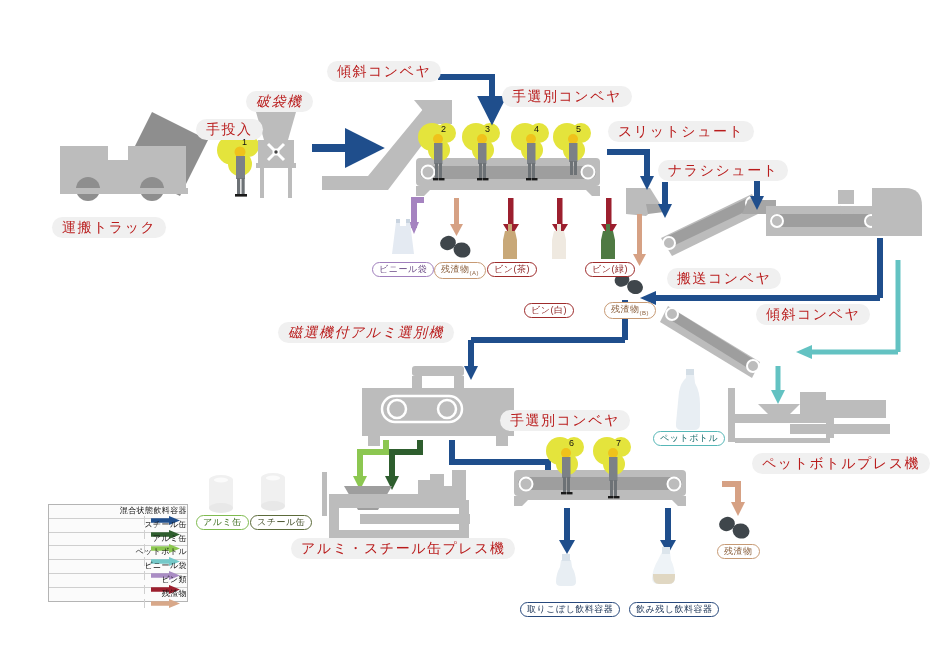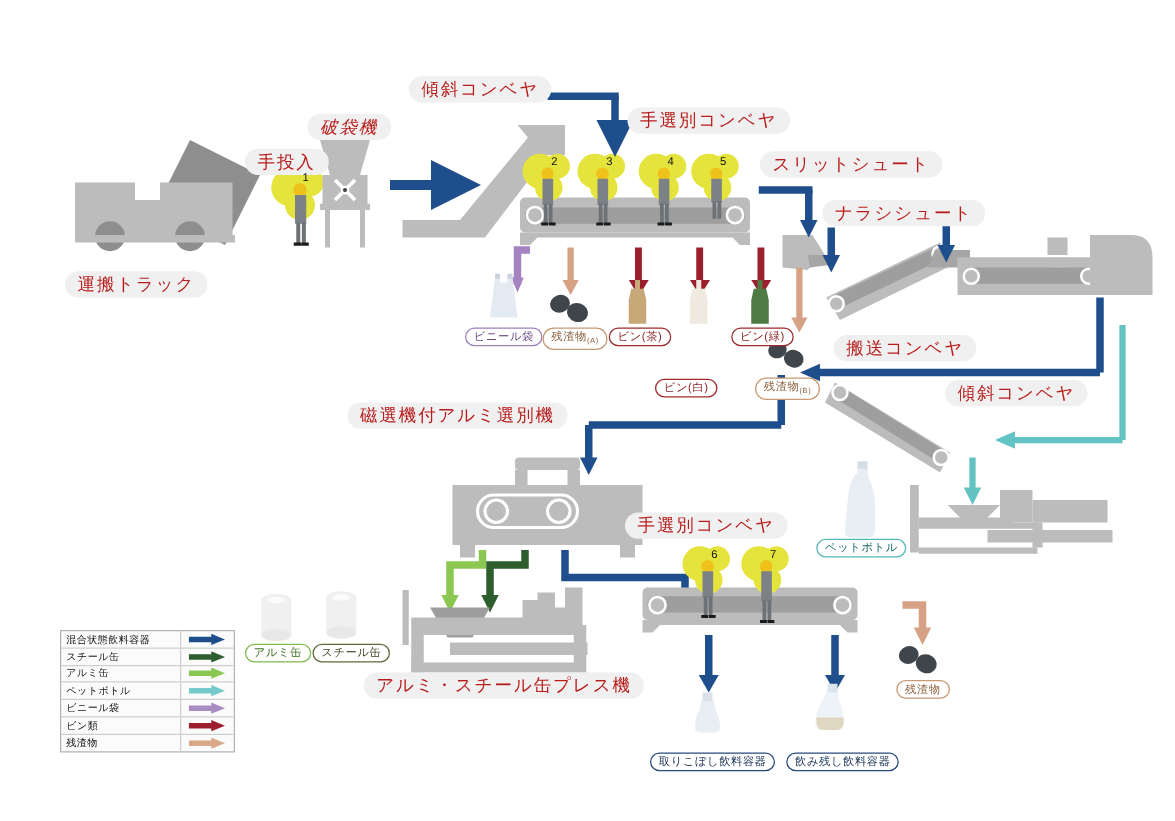--- a/index.html
+++ b/index.html
@@ -18,21 +18,21 @@
   .cap.green{border-color:#7fbb4f;color:#3c6d1f;}
   .cap.olive{border-color:#5c6b3a;color:#3c4720;}
   .cap.purple{border-color:#a07fbd;color:#6b4b86;}
   .cap.red{border-color:#9e2b2b;color:#8c2222;}
   .cap.tan{border-color:#c79a74;color:#8a5f3c;}
   .cap sub{font-size:6px;}
 
   
   #legend{position:absolute;left:48px;top:504px;width:140px;border:1px solid #b4b4b4;
           background:#fbfbfb;box-sizing:border-box;}
-  #legend .row{display:flex;align-items:center;height:12.8px;border-bottom:1px solid #cfcfcf;}
+  #legend .row{display:flex;align-items:flex-end;height:12.8px;border-bottom:1px solid #cfcfcf;flex-direction:column;}
   #legend .row:last-child{border-bottom:none;}
   #legend .lbl{flex:1;font-size:8px;padding-left:4px;color:#111;letter-spacing:.4px;white-space:nowrap;}
   #legend .sw{width:42px;border-left:1px solid #cfcfcf;height:100%;display:flex;align-items:center;justify-content:center;}
   #legend .sw svg{display:block;}
 </style>
 </head>
 <body>
 
 <div id="stage">
 
@@ -399,22 +399,23 @@
 
   <div class="pill" style="left:52px;  top:217px;">運搬トラック</div>
   <div class="pill" style="left:196px; top:119px;">手投入</div>
   <div class="pill" style="left:246px; top:91px;font-style:italic;">破袋機</div>
   <div class="pill" style="left:327px; top:61px;">傾斜コンベヤ</div>
   <div class="pill" style="left:502px; top:86px;">手選別コンベヤ</div>
   <div class="pill" style="left:608px; top:121px;">スリットシュート</div>
   <div class="pill" style="left:658px; top:160px;">ナラシシュート</div>
   <div class="pill" style="left:667px; top:243px;margin-top:25px;">搬送コンベヤ</div>
   <div class="pill" style="left:756px; top:304px;">傾斜コンベヤ</div>
-  <div class="pill" style="left:278px; top:322px;">磁選機付アルミ選別機</div>
+  <div class="pill" style="left:278px; top:322px;font-style:italic;">磁選機付アルミ選別機</div>
   <div class="pill" style="left:500px; top:410px;">手選別コンベヤ</div>
+  <div class="pill" style="left:752px; top:453px;">ペットボトルプレス機</div>
   <div class="pill" style="left:291px; top:538px;">アルミ・スチール缶プレス機</div>
 
   <div class="cap purple" style="left:372px; top:262px;">
     <span>ビニール袋</span></div>
   <div class="cap tan" style="left:434px; top:262px;">
     <span>残渣物</span><sub>(A)</sub></div>
   <div class="cap red" style="left:487px; top:262px;">
     <span>ビン(茶)</span></div>
   <div class="cap red" style="left:524px; top:262px;margin-top:41px;">
     <span>ビン(白)</span></div>

